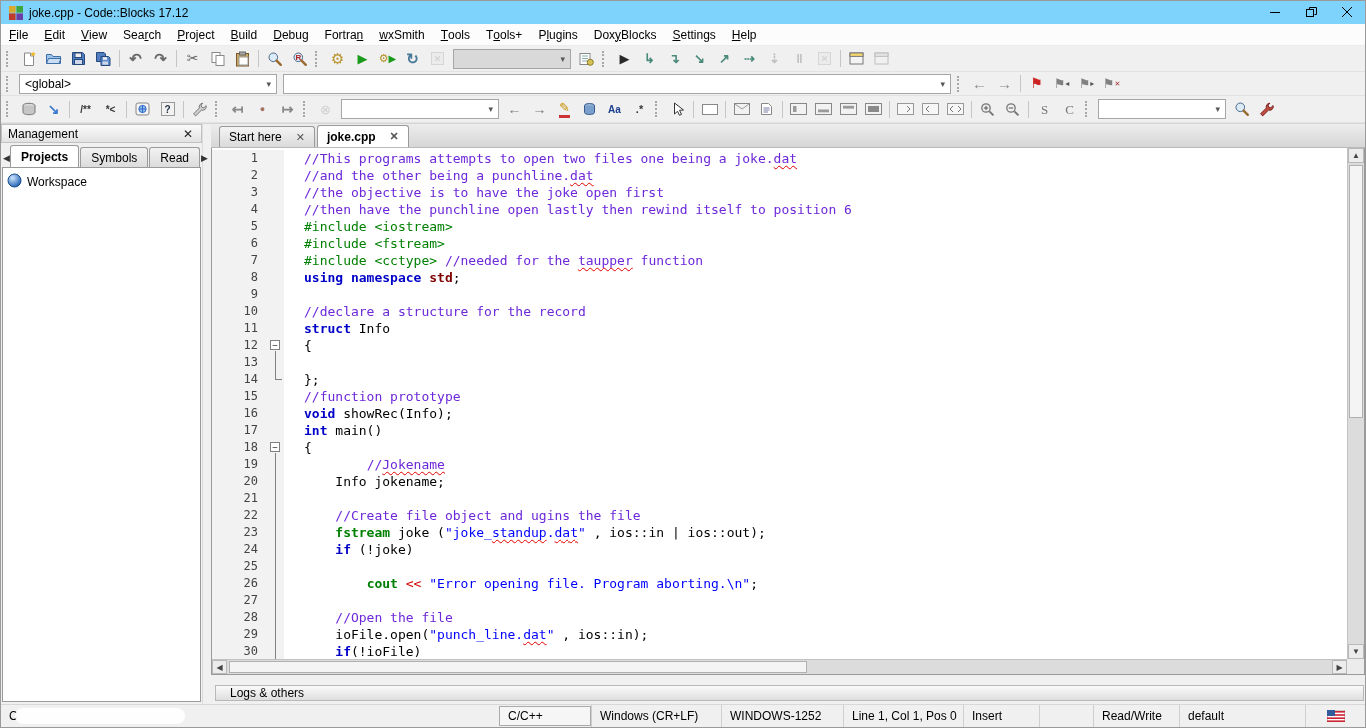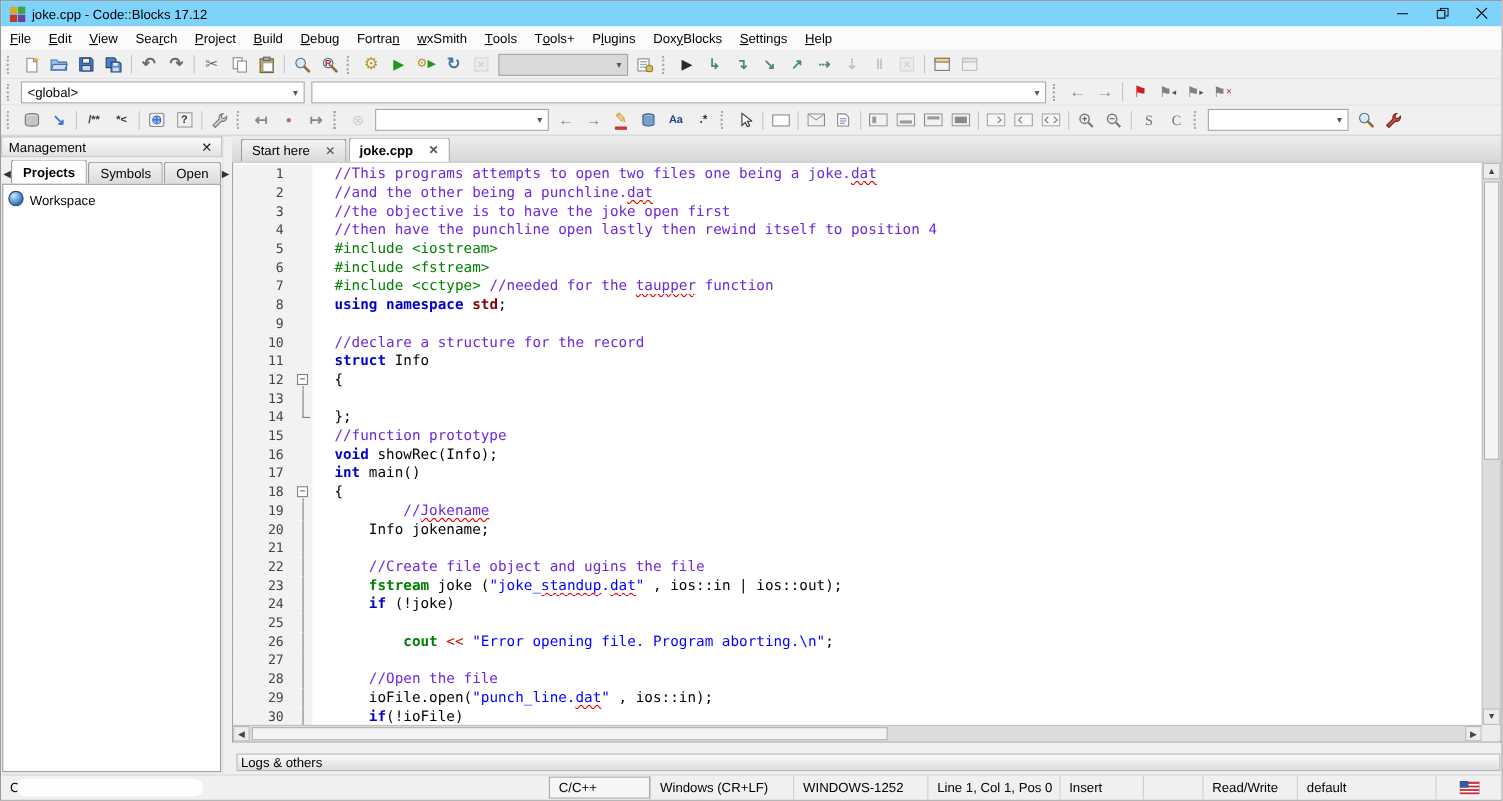--- a/index.html
+++ b/index.html
@@ -68,21 +68,21 @@
   .hscroll{position:absolute;left:0;right:17px;bottom:0;height:15px;background:#dcdcdc;border-top:1px solid #c2c2c2}
   .sbtn{position:absolute;background:#ececec;border:1px solid #b8b8b8;display:flex;align-items:center;justify-content:center;color:#444;font-size:8px}
   .vscroll .up{top:0;left:0;right:0;height:15px}
   .vscroll .down{bottom:0;left:0;right:0;height:15px}
   .hscroll .left{left:0;top:0;bottom:0;width:15px}
   .hscroll .right{right:0;top:0;bottom:0;width:15px}
   .vthumb{position:absolute;left:1px;right:1px;top:17px;height:253px;background:#f4f4f4;border:1px solid #b0b0b0}
   .hthumb{position:absolute;top:1px;bottom:1px;left:17px;width:578px;background:#f4f4f4;border:1px solid #b0b0b0}
   .corner{position:absolute;right:0;bottom:0;width:17px;height:15px;background:#ececec}
   
-  .logsbar{height:19px;margin:10px 1px 4px 4px;display:flex;align-items:center;padding:0 3px;
+  .logsbar{height:19px;margin:10px 1px 4px 4px;display:flex;align-items:center;padding:0 14px;
            background:linear-gradient(#fafafa,#dedede);border:1px solid #b8b8b8}
   
   .status{height:23px;flex:0 0 auto;background:#f0f0f0;border-top:1px solid #d8d8d8;display:flex;align-items:stretch;font-size:12px}
   .scell{display:flex;align-items:center;padding:0 8px;border-left:1px solid #cfcfcf;white-space:nowrap;overflow:hidden}
   .scell.first{border-left:none;flex:1 1 auto;position:relative}
   .boxedcell{margin:1px 0;border:1px solid #aaa;background:#f6f6f6}
   .smudge{position:absolute;left:14px;top:3px;width:170px;height:16px;background:#fff;border-radius:8px;opacity:.9}
   .flagcell{margin-left:auto;justify-content:center;width:60px}
 </style>
 </head>
@@ -641,21 +641,21 @@
       </div>
       <div class="mgmt-tabs">
         <span class="tscroll">◀</span>
         <span class="mtab active">
             <span>Projects</span>
           </span>
         <span class="mtab">
             <span>Symbols</span>
           </span>
         <span class="mtab">
-            <span>Open</span>
+            <span>Read</span>
           </span>
         <span class="tscroll">▶</span>
       </div>
       <div class="mgmt-body">
         <div class="treeitem">
           <span><svg width="15" height="15">
                 <defs>
                   <radialGradient id="wsg" cx="35%" cy="30%" r="75%">
                     <stop offset="0%" stop-color="#cfe6ff"></stop>
                     <stop offset="100%" stop-color="#1e5fb0"></stop>
@@ -679,21 +679,21 @@
         <span class="etab active">
           <span>joke.cpp</span>
             <span class="x">✕</span>
         </span>
       </div>
       <div class="edframe">
         <div class="codearea" id="codearea">
             <div class="crow"><span class="lnum">1</span><span class="fold"></span><span class="codetext"><span class="cm">//This programs attempts to open two files one being a joke.</span><span class="cm u">dat</span></span></div>
             <div class="crow"><span class="lnum">2</span><span class="fold"></span><span class="codetext"><span class="cm">//and the other being a punchline.</span><span class="cm u">dat</span></span></div>
             <div class="crow"><span class="lnum">3</span><span class="fold"></span><span class="codetext"><span class="cm">//the objective is to have the joke open first</span></span></div>
-            <div class="crow"><span class="lnum">4</span><span class="fold"></span><span class="codetext"><span class="cm">//then have the punchline open lastly then rewind itself to position 4</span></span></div>
+            <div class="crow"><span class="lnum">4</span><span class="fold"></span><span class="codetext"><span class="cm">//then have the punchline open lastly then rewind itself to position 6</span></span></div>
             <div class="crow"><span class="lnum">5</span><span class="fold"></span><span class="codetext"><span class="pre">#include &lt;iostream&gt;</span></span></div>
             <div class="crow"><span class="lnum">6</span><span class="fold"></span><span class="codetext"><span class="pre">#include &lt;fstream&gt;</span></span></div>
             <div class="crow"><span class="lnum">7</span><span class="fold"></span><span class="codetext"><span class="pre">#include &lt;cctype&gt; </span><span class="cm">//needed for the </span><span class="cm u">taupper</span><span class="cm"> function</span></span></div>
             <div class="crow"><span class="lnum">8</span><span class="fold"></span><span class="codetext"><span class="kw">using</span><span class="pl"> </span><span class="kw">namespace</span><span class="pl"> </span><span class="kw3">std</span><span class="pl">;</span></span></div>
             <div class="crow"><span class="lnum">9</span><span class="fold"></span><span class="codetext"></span></div>
             <div class="crow"><span class="lnum">10</span><span class="fold"></span><span class="codetext"><span class="cm">//declare a structure for the record</span></span></div>
             <div class="crow"><span class="lnum">11</span><span class="fold"></span><span class="codetext"><span class="kw">struct</span><span class="pl"> Info</span></span></div>
             <div class="crow"><span class="lnum">12</span><span class="fold"><span class="fbox">−</span><span class="fcont"></span></span><span class="codetext"><span class="pl">{</span></span></div>
             <div class="crow"><span class="lnum">13</span><span class="fold"><span class="fline"></span></span><span class="codetext"></span></div>
             <div class="crow"><span class="lnum">14</span><span class="fold"><span class="fline half"></span><span class="fcorner"></span></span><span class="codetext"><span class="pl">};</span></span></div>

